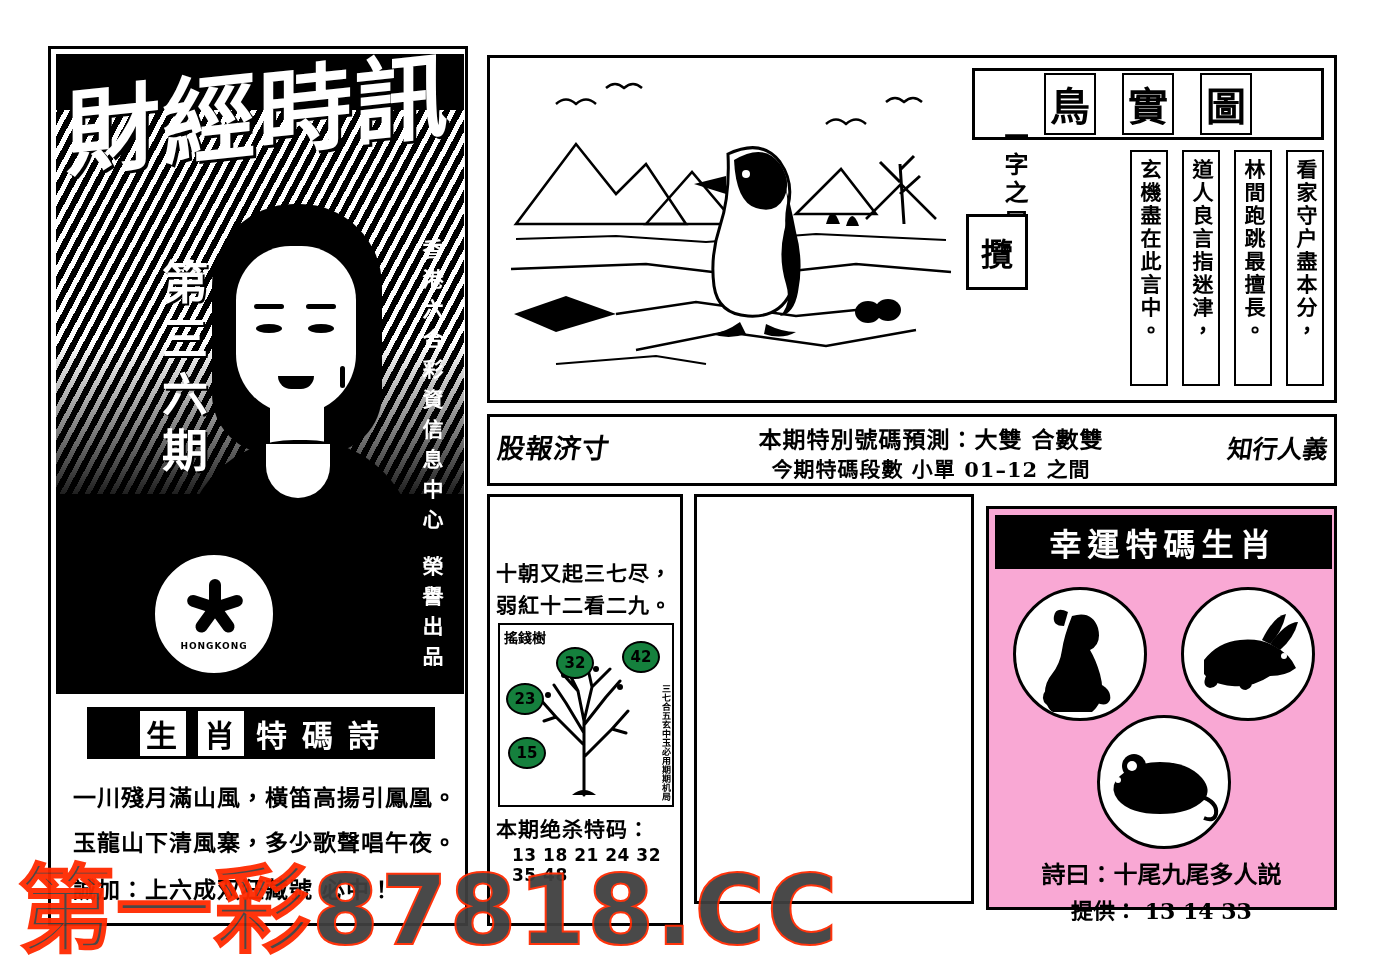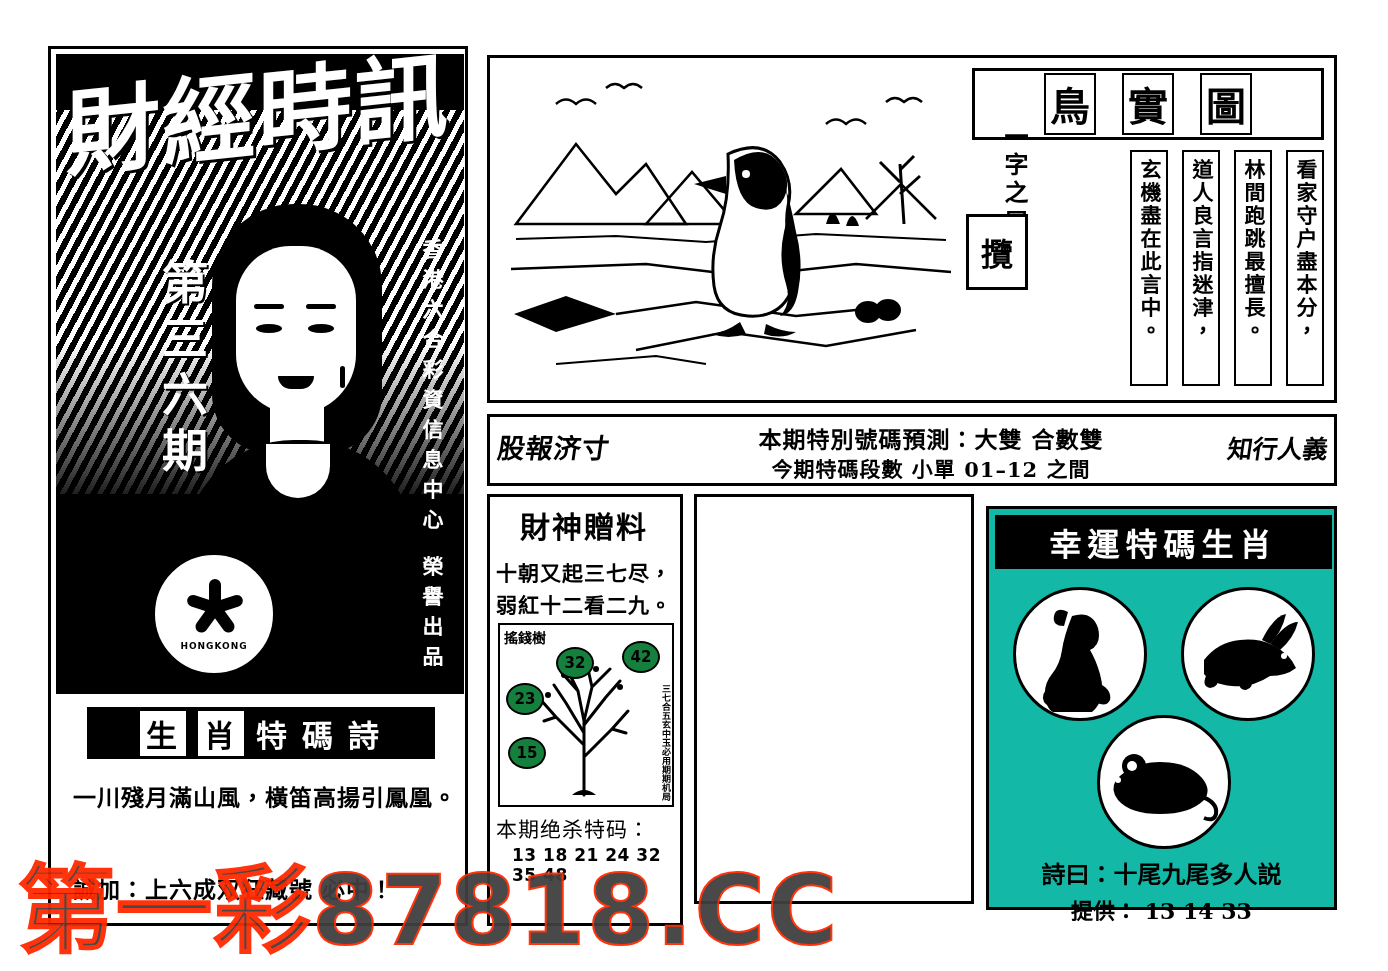--- a/index.html
+++ b/index.html
@@ -91,30 +91,30 @@
       font-family:"DejaVu Serif","Liberation Serif",serif;letter-spacing:2px;}
   .money-line{position:absolute;left:6px;font-size:21px;font-weight:700;letter-spacing:1px;
       font-family:"DejaVu Serif","Liberation Serif",serif;}
   .ml1{top:60px;}
   .ml2{top:92px;}
   .tree-box{position:absolute;left:8px;top:126px;width:172px;height:180px;border:2px solid #000;background:#fff;}
   .tree-label{position:absolute;left:4px;top:2px;font-size:14px;font-weight:700;}
   .bubble{position:absolute;width:34px;height:28px;border:2px solid #000;border-radius:50%;
       display:flex;align-items:center;justify-content:center;font-size:15px;font-weight:700;background:#15803d;}
   .tree-side{position:absolute;right:2px;bottom:4px;writing-mode:vertical-rl;font-size:9px;font-weight:700;line-height:1.05;}
-  .kill-title{position:absolute;left:6px;top:316px;font-size:21px;font-weight:400;letter-spacing:1px;
+  .kill-title{position:absolute;left:6px;top:316px;font-size:21px;font-weight:700;letter-spacing:1px;
       font-family:"DejaVu Serif","Liberation Serif",serif;}
   .kill-nums{position:absolute;left:4px;top:348px;font-size:17px;font-weight:700;letter-spacing:0.5px;margin-left:18px;}
   .small-note{position:absolute;left:6px;top:378px;width:182px;font-size:12px;font-weight:700;line-height:1.25;}
 
   
   .blank{position:absolute;left:694px;top:494px;width:280px;height:410px;border:3px solid #000;background:#fff;box-sizing:border-box;}
 
   
-  .lucky{position:absolute;left:986px;top:506px;width:351px;height:404px;border:3px solid #000;box-sizing:border-box;background:#14b8a6;}
+  .lucky{position:absolute;left:986px;top:506px;width:351px;height:404px;border:3px solid #000;box-sizing:border-box;background:#f9a8d4;}
   .lucky-title{position:absolute;left:6px;top:6px;width:337px;height:54px;background:#000;
      display:flex;align-items:center;justify-content:center;}
   .lucky-title span{color:#fff;font-size:32px;font-weight:700;letter-spacing:6px;
      font-family:"DejaVu Serif","Liberation Serif",serif;}
   .zcircle{position:absolute;border:3px solid #000;border-radius:50%;background:#fff;overflow:hidden;}
   .z1{left:24px;top:78px;width:128px;height:128px;}
   .z2{left:192px;top:78px;width:128px;height:128px;}
   .z3{left:108px;top:206px;width:128px;height:128px;}
   .lucky-poem{position:absolute;left:0;top:346px;width:100%;text-align:center;font-size:24px;font-weight:700;
       font-family:"DejaVu Serif","Liberation Serif",serif;}
@@ -172,20 +172,21 @@
 
     <div class="poem-head">
       <span class="white-box">生</span>
       <span class="white-box">肖</span>
       <span>特</span>
       <span>碼</span>
       <span>詩</span>
     </div>
 
     <div class="poem-line pl1">一川殘月滿山風，橫笛高揚引鳳凰。</div>
+    <div class="poem-line pl2">玉龍山下清風寨，多少歌聲唱午夜。</div>
     <div class="poem-line pl3">誠加：上六成双狂藏號        必中！</div>
   </div>
 
   <div class="pic-panel">
 
     <div class="pic-art">
       <svg class="art-svg" width="470" height="330" viewBox="0 0 470 330">
         <rect x="0" y="0" width="470" height="330" fill="#fff"></rect>
 
         <path d="M60 40 q10 -9 20 0 q10 -9 20 0" fill="none" stroke="#000" stroke-width="2.4"></path>
@@ -242,21 +243,20 @@
   </div>
 
   <div class="pred">
     <div class="pred-left">股報济寸</div>
     <div class="pred-l1">本期特別號碼預測：大雙  合數雙</div>
     <div class="pred-l2">今期特碼段數  小單 01–12 之間</div>
     <div class="pred-right">知行人義</div>
   </div>
 
   <div class="money">
-    <div class="money-title">財神贈料</div>
     <div class="money-line ml1">十朝又起三七尽，</div>
     <div class="money-line ml2">弱紅十二看二九。</div>
 
     <div class="tree-box">
       <div class="tree-label">搖錢樹</div>
       <svg width="168" height="176" viewBox="0 0 168 176">
         <path d="M84 170 L84 96 M84 120 L56 92 M84 132 L112 104 M84 108 L66 78 M84 100 L106 72
                  M56 92 L40 74 M56 92 L44 96 M112 104 L128 86 M112 104 L126 108
                  M66 78 L54 60 M106 72 L120 56 M84 96 L78 66 M84 96 L92 62
                  M78 66 L62 48 M92 62 L110 44 M78 66 L70 50 M92 62 L88 44" fill="none" stroke="#000" stroke-width="3" stroke-linecap="round"></path>

